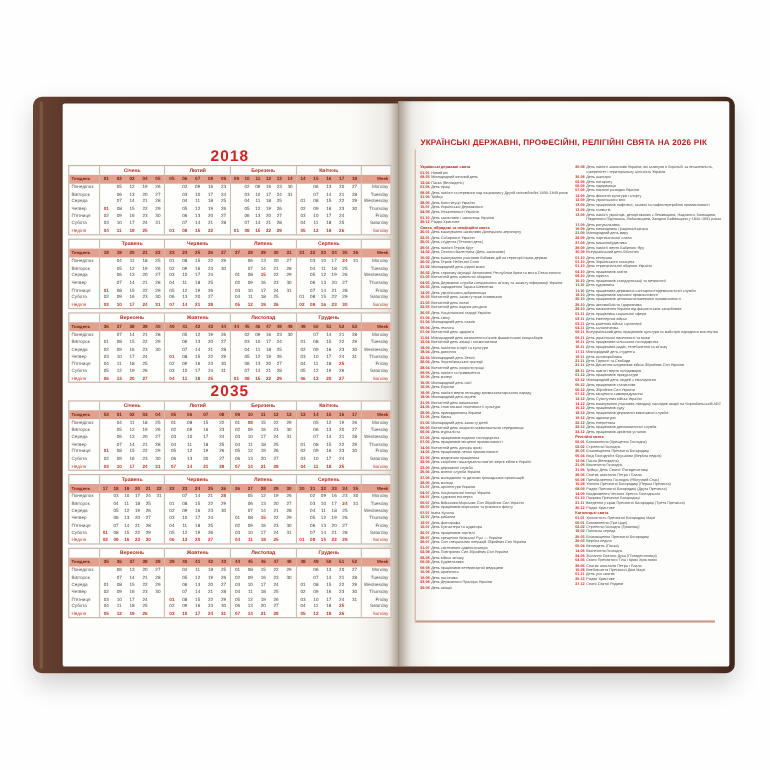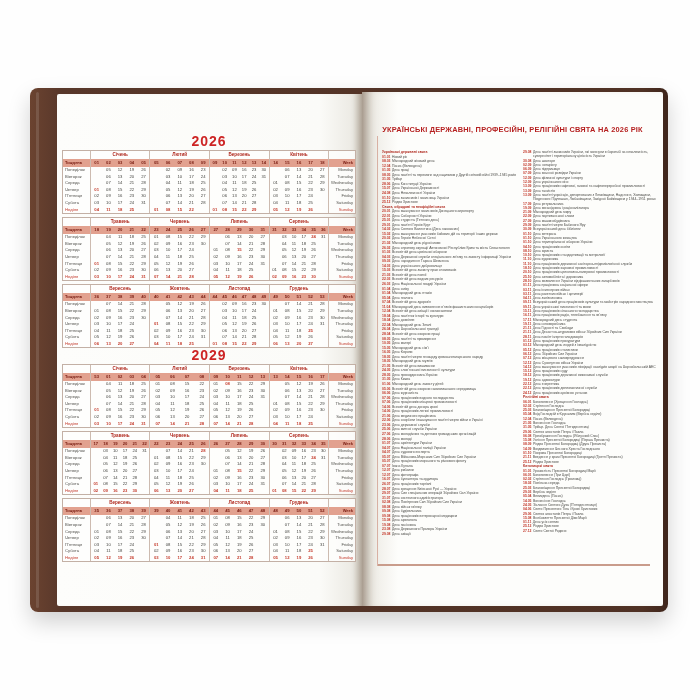--- a/index.html
+++ b/index.html
@@ -55,21 +55,21 @@
 </style>
 </head>
 <body>
 
 <div class="stage">
   <div class="cover"></div>
   <div class="spine-hl"></div>
 
   <div class="page page-left">
     <div class="y-wrap" id="year-0" style="top:40px;">
-        <div class="y-title">2026</div>
+        <div class="y-title">2018</div>
         <div class="cal-block">
           <div class="cal-row row-name">
             <div class="c-lbl"></div>
             <div class="c-m">
               <span>Січень</span>
             </div>
             <div class="c-m">
               <span>Лютий</span>
             </div>
             <div class="c-m">
@@ -904,21 +904,21 @@
               <span class="rd">13</span>
               <span class="rd">20</span>
               <span class="rd">27</span>
               <span></span>
             </div>
             <div class="c-lbr">Sunday</div>
           </div>
         </div>
       </div>
     <div class="y-wrap" id="year-1" style="top:254px;">
-        <div class="y-title">2029</div>
+        <div class="y-title">2035</div>
         <div class="cal-block">
           <div class="cal-row row-name">
             <div class="c-lbl"></div>
             <div class="c-m">
               <span>Січень</span>
             </div>
             <div class="c-m">
               <span>Лютий</span>
             </div>
             <div class="c-m">

